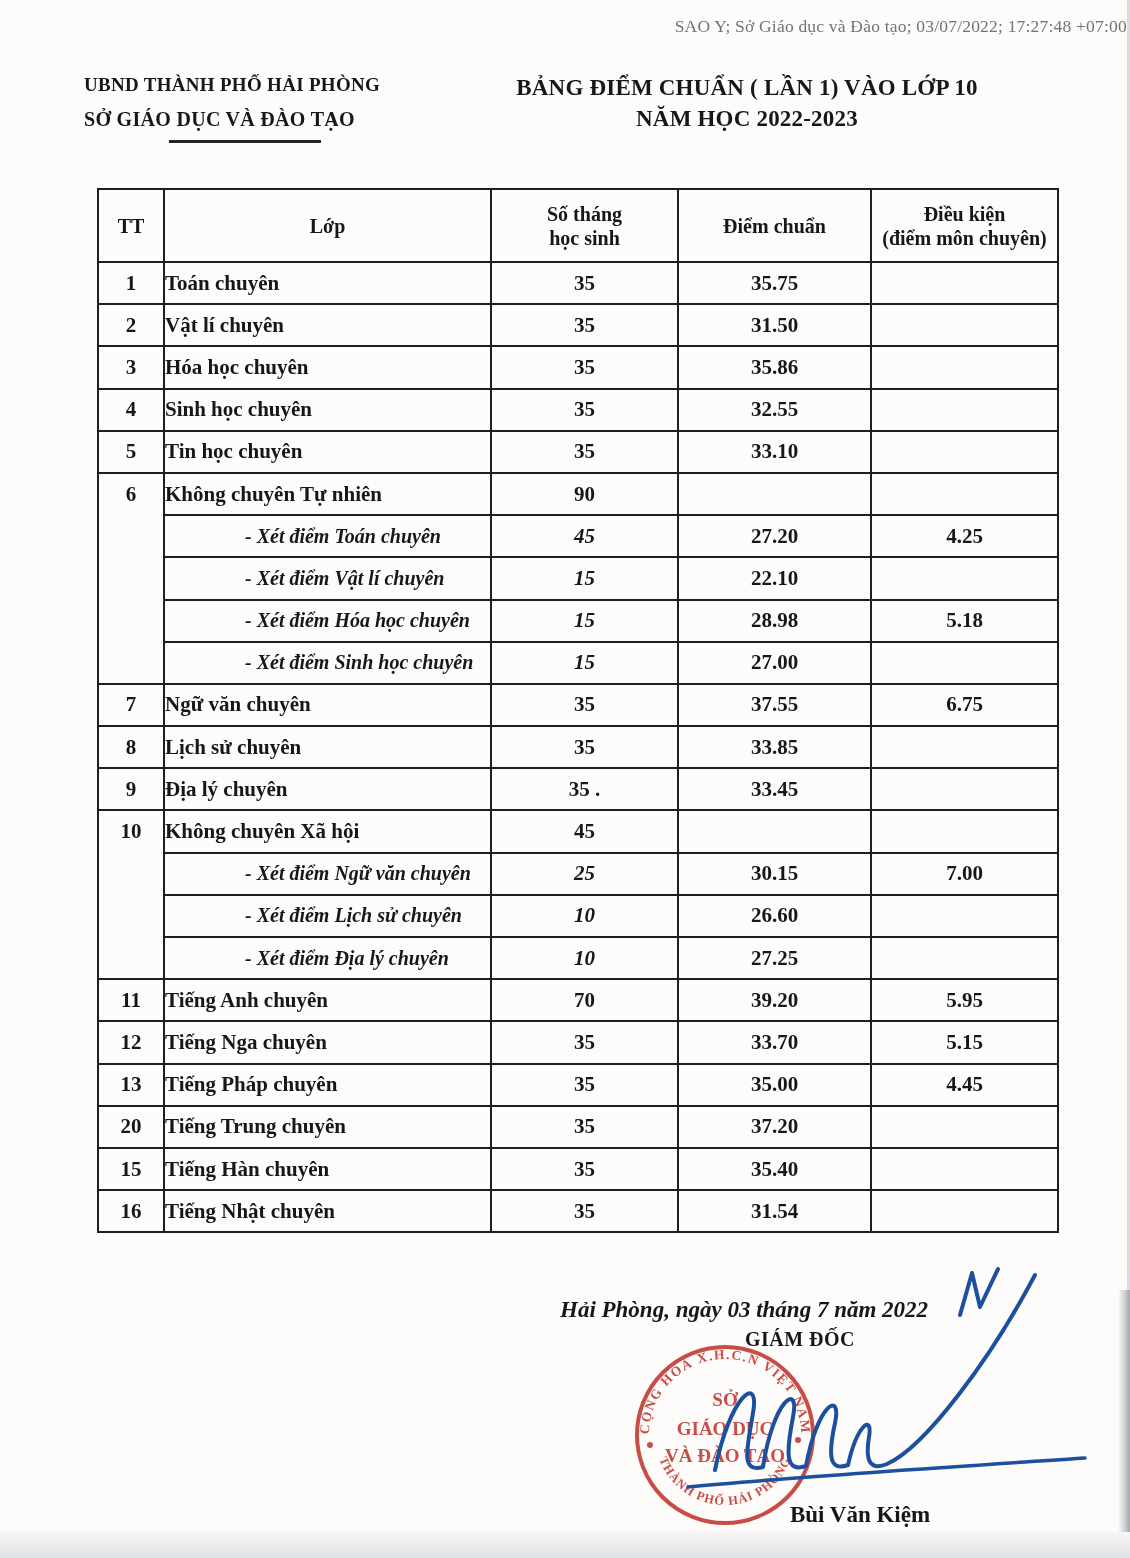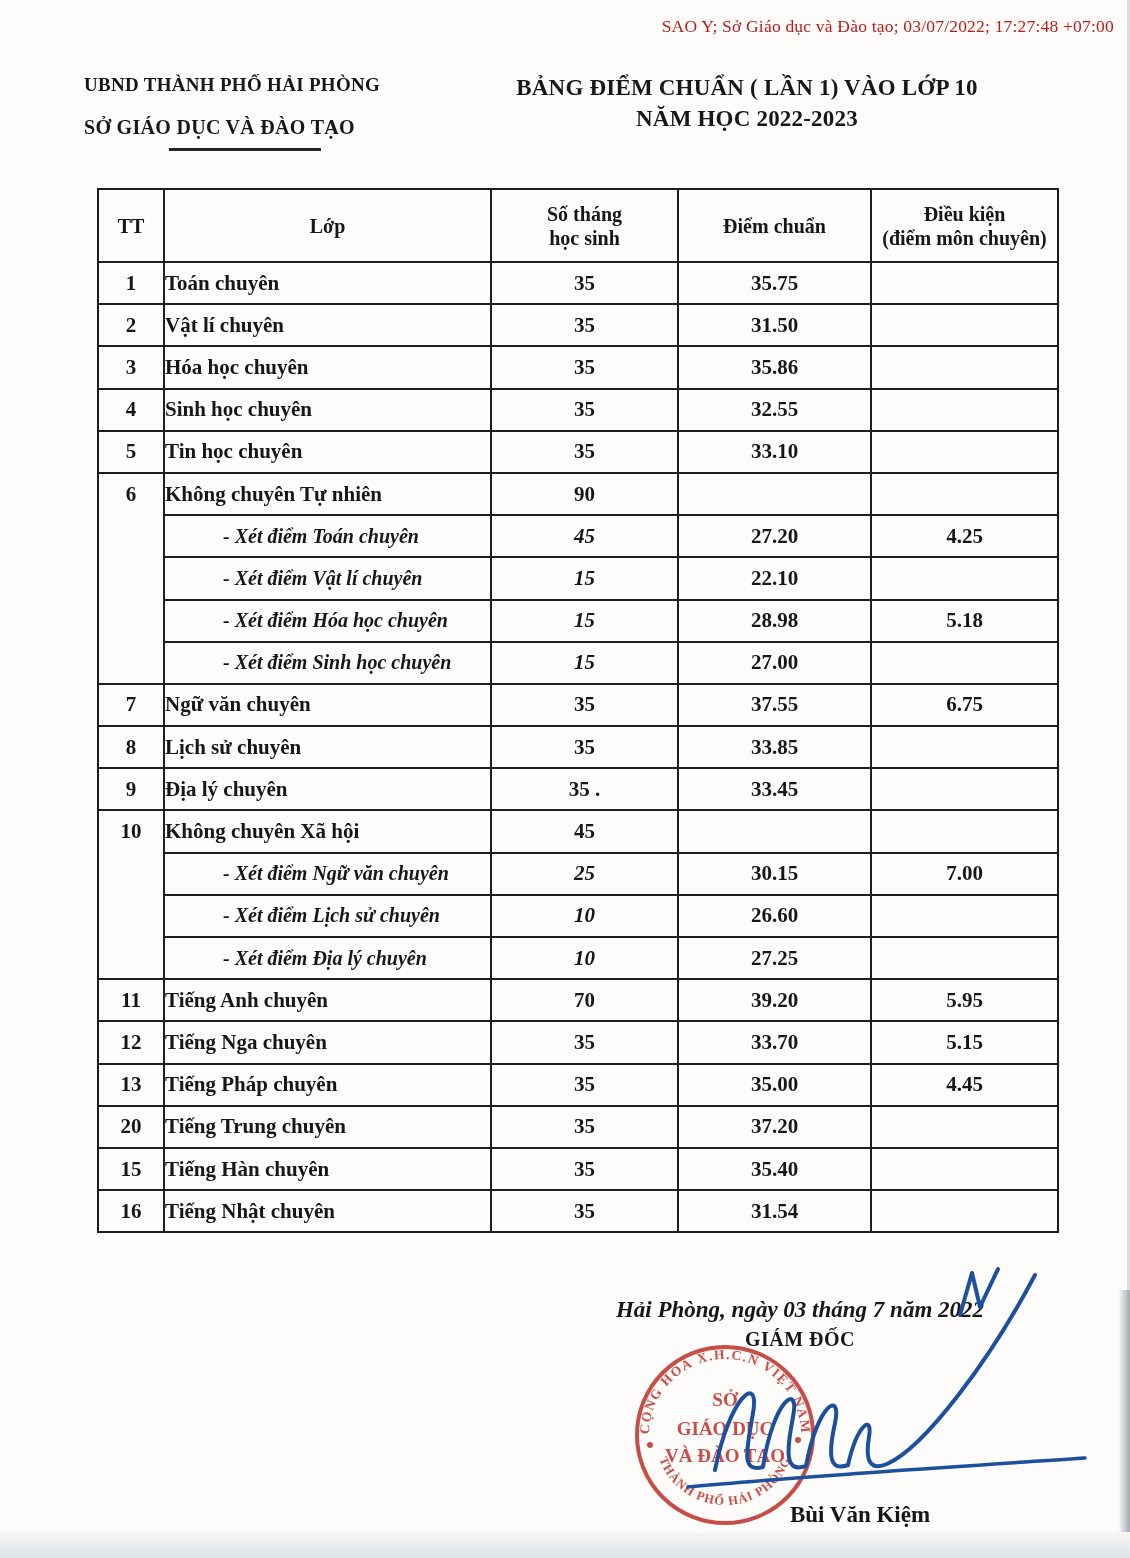--- a/index.html
+++ b/index.html
@@ -6,53 +6,53 @@
   .page{
     position:relative;
     width:1130px;height:1558px;
     background:#fdfcfa;
     overflow:hidden;
     font-family:"Liberation Serif","DejaVu Serif",serif;
     color:#171717;
     margin:0 auto;
   }
   .cert-line{
-    position:absolute;top:16px;right:16px;
-    font-size:17.5px;letter-spacing:.2px;color:#b91c1c;
+    position:absolute;top:16px;right:3px;
+    font-size:17.5px;letter-spacing:.2px;color:#737373;
   }
   .org-block{
     position:absolute;top:74px;left:84px;width:322px;text-align:left;
   }
   .org-line1{font-size:19px;font-weight:bold;letter-spacing:.3px;}
-  .org-line2{font-size:20px;font-weight:bold;letter-spacing:.3px;margin-top:20px;}
+  .org-line2{font-size:20px;font-weight:bold;letter-spacing:.3px;margin-top:12px;}
   .org-rule{width:152px;height:3px;background:#232323;margin:9px auto 0;}
   .title-block{
     position:absolute;top:72px;left:462px;width:570px;text-align:center;
     font-weight:bold;font-size:23px;line-height:31px;letter-spacing:.2px;
   }
   table.scores{
     position:absolute;left:97px;top:188px;width:960px;
     border-collapse:collapse;table-layout:fixed;
   }
   table.scores th,table.scores td{
     border:2px solid #1e1e1e;padding:0;vertical-align:middle;
   }
   table.scores thead th{
     height:71px;font-size:20px;font-weight:bold;
     white-space:pre-line;line-height:24px;text-align:center;
   }
   table.scores tbody td{height:40.2px;}
   td.tt{text-align:center;font-weight:bold;font-size:21px;}
   td.tt.merged{vertical-align:top;padding-top:8px;}
   td.lop{font-weight:bold;font-size:21px;padding-left:10px;}
-  td.lop.sub{font-style:italic;padding-left:58px;font-size:20px;}
+  td.lop.sub{font-style:italic;padding-left:80px;font-size:20px;}
   td.num{text-align:center;font-weight:bold;font-size:21px;}
   td.num.sub-num{font-style:italic;}
   .sign-date{
-    position:absolute;top:1297px;left:560px;width:480px;text-align:center;
+    position:absolute;top:1297px;left:560px;width:480px;
     font-size:23px;font-weight:bold;font-style:italic;
   }
   .sign-title{
     position:absolute;top:1328px;left:560px;width:480px;text-align:center;
     font-size:20px;font-weight:bold;letter-spacing:.5px;
   }
   .signer-name{
     position:absolute;top:1478px;left:700px;width:320px;text-align:center;
     font-size:23px;font-weight:bold;margin-top:24px;
   }

